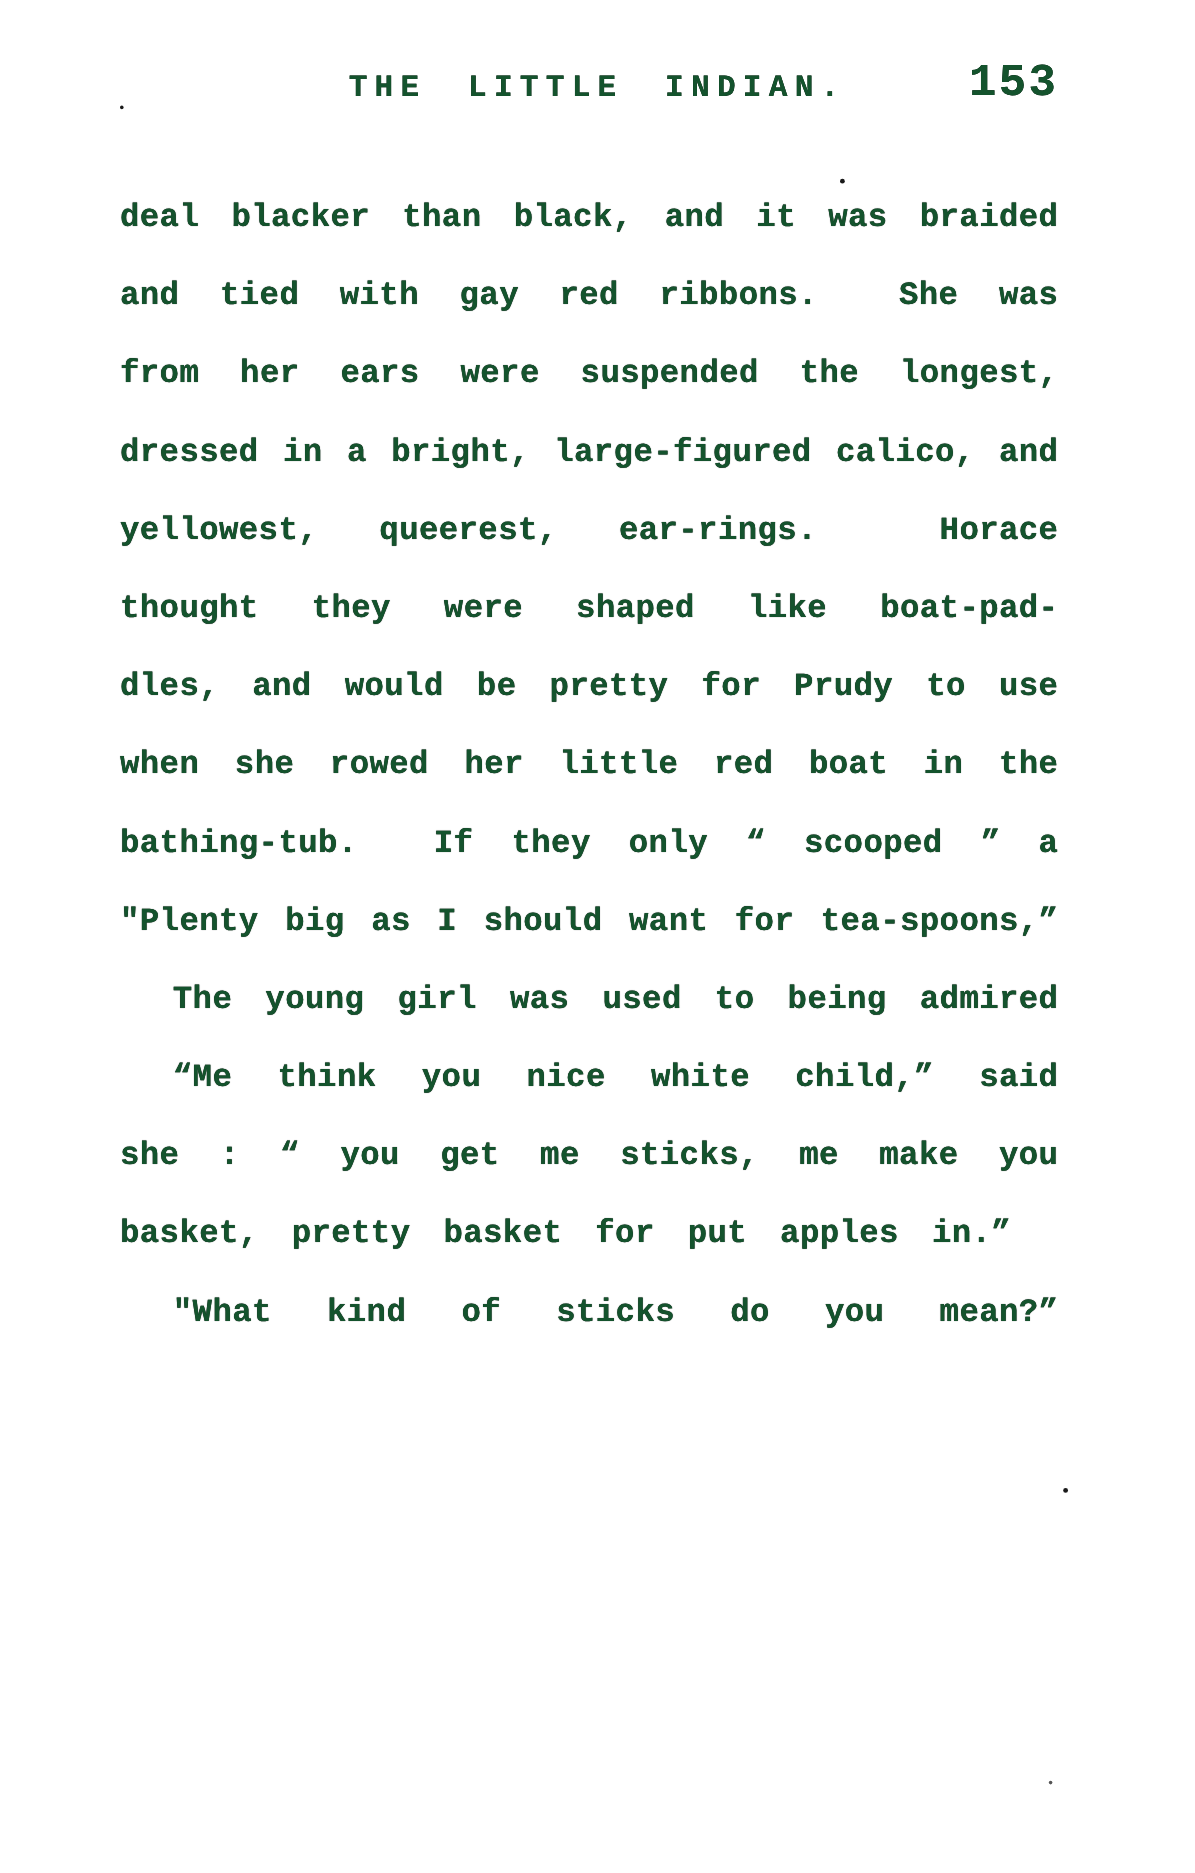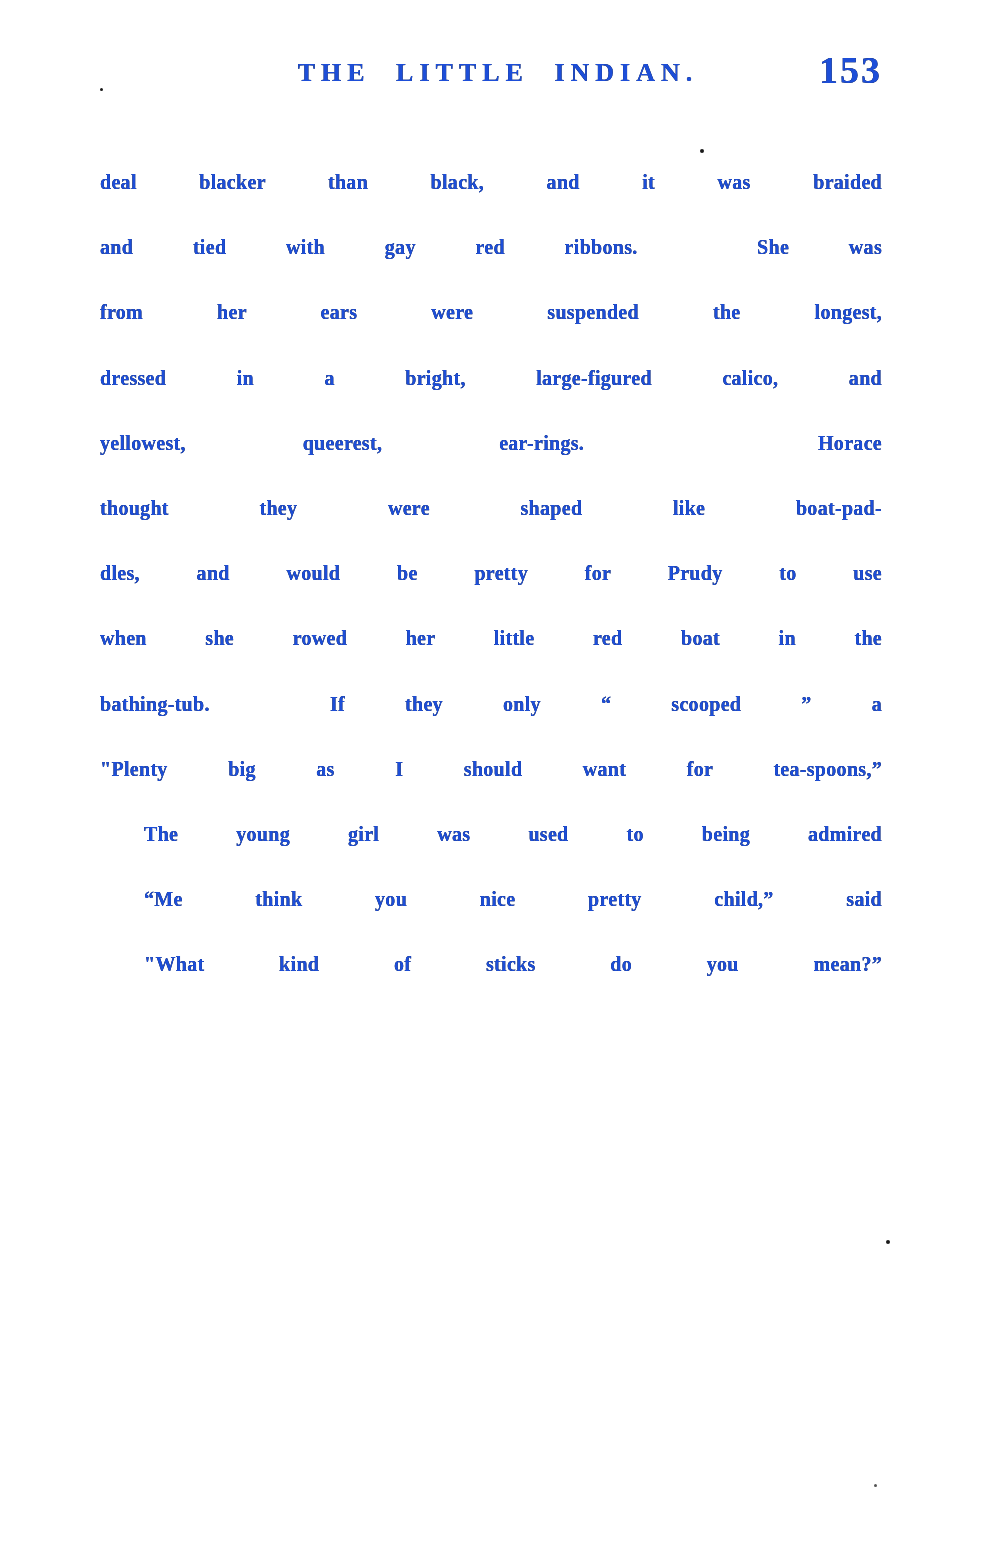--- a/index.html
+++ b/index.html
@@ -6,22 +6,22 @@
     margin: 0;
     padding: 0;
     background: #ffffff;
   }
   .page {
     position: relative;
     width: 996px;
     height: 1561px;
     background: #ffffff;
     overflow: hidden;
-    font-family: Liberation Serif, serif;
-    color: #1d4ed8;
+    font-family: Liberation Mono, monospace;
+    color: #14532d;
   }
   .header-title {
     position: absolute;
     top: 58px;
     left: 50%;
     transform: translateX(-50%);
     font-size: 26px;
     font-weight: bold;
     letter-spacing: 6px;
     word-spacing: 13px;
@@ -40,21 +40,21 @@
   }
   .body-text {
     position: absolute;
     top: 150px;
     left: 100px;
     width: 782px;
   }
   .ln {
     height: 65.2px;
     line-height: 65.2px;
-    font-size: 20px;
+    font-size: 27px;
     font-weight: bold;
     text-align: justify;
     text-align-last: justify;
     text-justify: inter-word;
     letter-spacing: 0.3px;
     text-shadow: 0 0 0.6px #000;
   }
   .ln.ind { padding-left: 44px; }
   .ln.end {
     text-align-last: left;
@@ -88,21 +88,23 @@
     <div class="ln">and tied with gay red ribbons.&nbsp; She was</div>
     <div class="ln">from her ears were suspended the longest,</div>
     <div class="ln">dressed in a bright, large-figured calico, and</div>
     <div class="ln">yellowest, queerest, ear-rings.&nbsp; Horace</div>
     <div class="ln">thought they were shaped like boat-pad-</div>
     <div class="ln">dles, and would be pretty for Prudy to use</div>
     <div class="ln">when she rowed her little red boat in the</div>
     <div class="ln">bathing-tub.&nbsp; If they only “&nbsp;scooped&nbsp;” a</div>
     <div class="ln">"Plenty big as I should want for tea-spoons,”</div>
     <div class="ln ind">The young girl was used to being admired</div>
-    <div class="ln ind">“Me think you nice pretty child,” said</div>
+    <div class="ln ind">“Me think you nice white child,” said</div>
+    <div class="ln">she&nbsp;: “&nbsp;you get me sticks, me make you</div>
+    <div class="ln end-wide">basket, pretty basket for put apples in.”</div>
     <div class="ln ind">"What kind of sticks do you mean?”</div>
   </div>
 
   <div class="speck s1"></div>
   <div class="speck s2"></div>
   <div class="speck s3"></div>
   <div class="speck s4"></div>
 
 </div>
 

